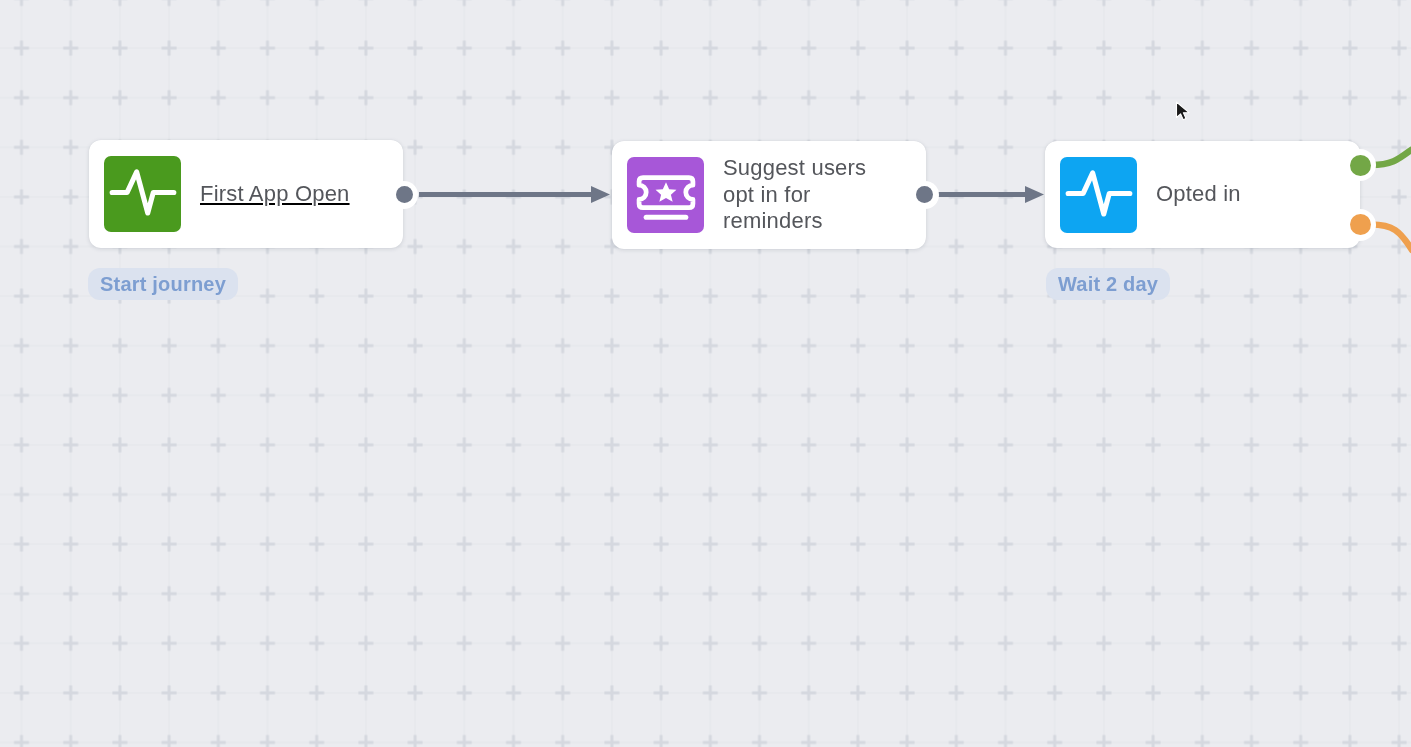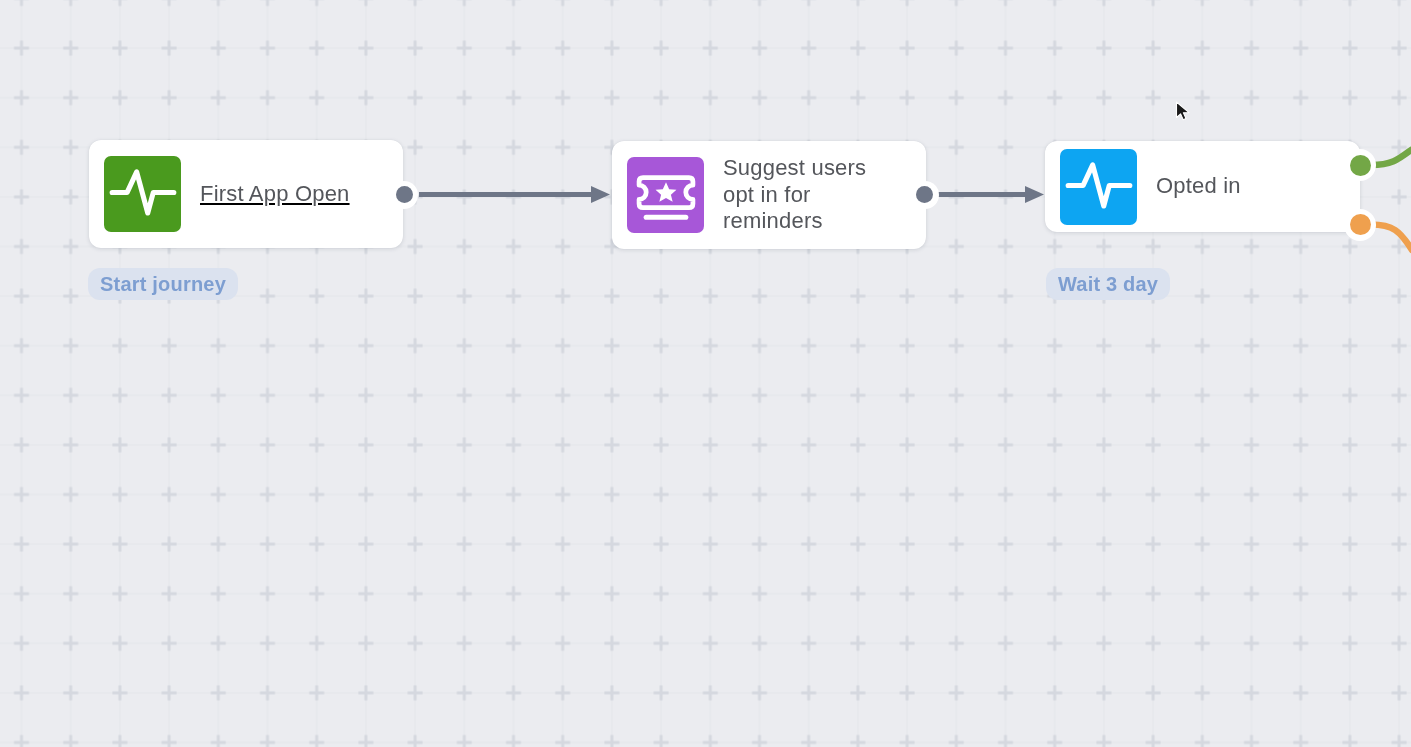--- a/index.html
+++ b/index.html
@@ -125,33 +125,33 @@
         <polygon points="24,16 26,20.3 30.6,20.7 27.1,23.8 28.2,28.3 24,25.9 19.8,28.3 20.9,23.8 17.4,20.7 22,20.3" fill="#ffffff"></polygon>
         <line x1="11.5" y1="38" x2="36.5" y2="38" stroke="#ffffff" stroke-width="3.2" stroke-linecap="round"></line>
       </svg>
     </div>
     <div class="node-title">Suggest users opt in for reminders</div>
   </div>
   <div class="port port-gray" style="left:910.5px; top:180.5px;">
     <div class="port-dot"></div>
   </div>
 
-  <div class="node" style="left:1045px; top:141px; width:315px; height:91px;">
+  <div class="node" style="left:1045px; top:141px; width:315px; height:107px;">
     <div class="node-icon icon-blue">
       <svg width="76" height="76" viewBox="0 0 48 48">
         <polyline points="4.5,23 14,23 20,10 27,36 30.5,23 43.5,23" fill="none" stroke="#ffffff" stroke-width="3.2" stroke-linecap="round" stroke-linejoin="round"></polyline>
       </svg>
     </div>
     <div class="node-title">Opted in</div>
   </div>
   <div class="port port-branch" style="left:1344px; top:149px;">
     <div class="port-dot dot-green"></div>
   </div>
   <div class="port port-branch" style="left:1344px; top:208.5px;">
     <div class="port-dot dot-orange"></div>
   </div>
-  <div class="badge" style="left:1046px; top:268px;">Wait 3 day</div>
+  <div class="badge" style="left:1046px; top:268px;">Wait 2 day</div>
 
   <svg class="cursor-svg" style="left:1175px; top:101px;" width="18" height="22" viewBox="0 0 18 22">
     <path d="M 1.5 1 L 1.5 16.5 L 5.6 12.9 L 8.2 18.8 L 11 17.5 L 8.4 11.8 L 14 11.6 Z" fill="#1a1a1a" stroke="#ffffff" stroke-width="1.1" stroke-linejoin="round"></path>
   </svg>
 
 </div>
 
 </body></html>

